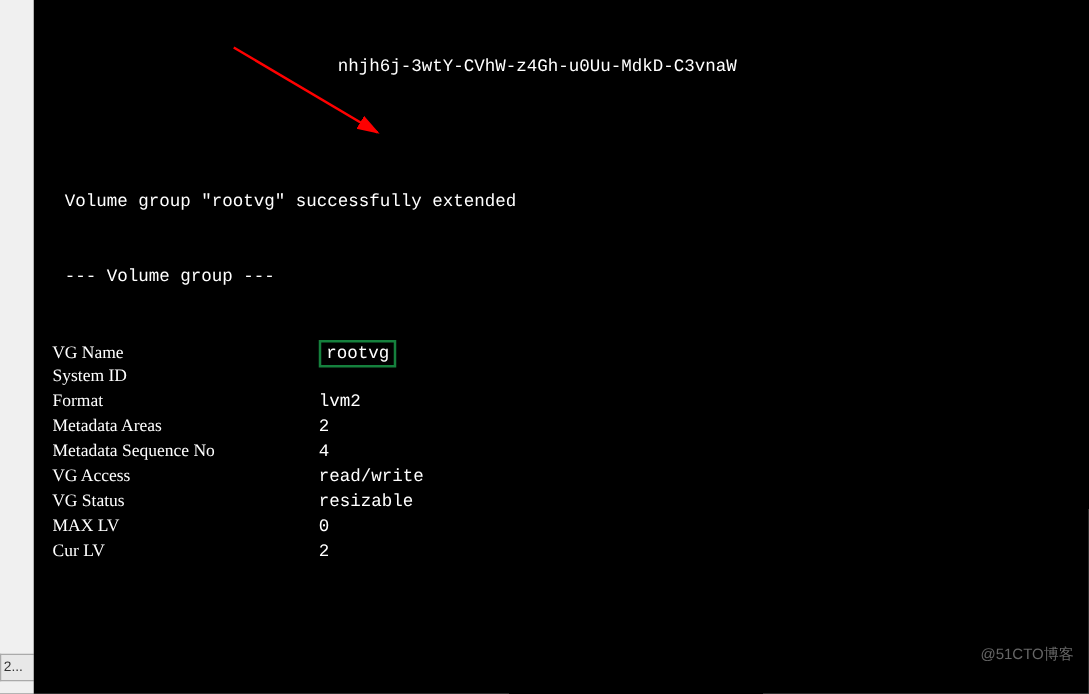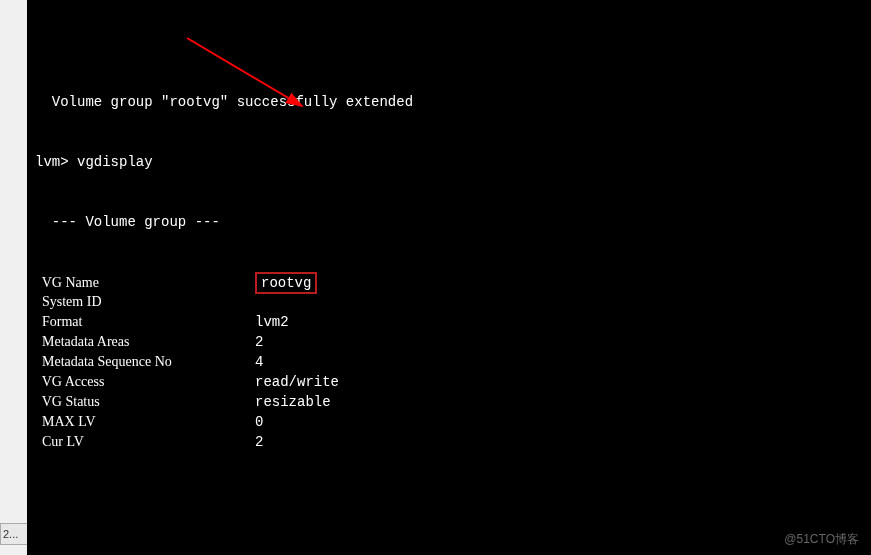--- a/index.html
+++ b/index.html
@@ -36,52 +36,52 @@
       padding: 4px 2px;
       color: #333;
       text-align: left;
       font-family: sans-serif;
     }
     .line { display: block; height: 20px; }
     .field-row { display: block; height: 20px; }
     .field-label { display: inline-block; width: 220px; font-family: Liberation Serif, serif; }
     .field-value { display: inline-block; }
     .highlight-box {
-      border: 2px solid #b91c1c;
+      border: 2px solid #15803d;
       padding: 0 4px;
       display: inline-block;
       line-height: 18px;
     }
     .arrow-svg {
       position: absolute;
       top: 28px;
       left: 150px;
       pointer-events: none;
     }
     .watermark {
       position: absolute;
       right: 12px;
-      bottom: 6px;
+      bottom: 22px;
       color: #666;
       font-size: 12px;
       font-family: sans-serif;
     }
     .truncated { color: #fff; }
   </style>
 </head>
 <body>
 
 <div class="sidebar-tab">
   <span>2...</span>
 </div>
 
 <div class="terminal">
+  <span class="line truncated">                            nhjh6j-3wtY-CVhW-z4Gh-u0Uu-MdkD-C3vnaW</span>
   <span style="height:8px; display:block;"></span>
   <span class="line">  Volume group "rootvg" successfully extended</span>
-  <span class="line"><span>lvm&gt; </span><span>vgdisplay</span></span>
   <span class="line">  --- Volume group ---</span>
   <div id="fields-container"><span class="field-row"><span class="field-label">  VG Name</span><span class="field-value"><span class="highlight-box">rootvg</span></span></span><span class="field-row"><span class="field-label">  System ID</span><span class="field-value"></span></span><span class="field-row"><span class="field-label">  Format</span><span class="field-value">lvm2</span></span><span class="field-row"><span class="field-label">  Metadata Areas</span><span class="field-value">2</span></span><span class="field-row"><span class="field-label">  Metadata Sequence No</span><span class="field-value">4</span></span><span class="field-row"><span class="field-label">  VG Access</span><span class="field-value">read/write</span></span><span class="field-row"><span class="field-label">  VG Status</span><span class="field-value">resizable</span></span><span class="field-row"><span class="field-label">  MAX LV</span><span class="field-value">0</span></span><span class="field-row"><span class="field-label">  Cur LV</span><span class="field-value">2</span></span></div>
 
   <svg class="arrow-svg" width="180" height="110">
     <defs>
       <marker id="ah" markerWidth="10" markerHeight="10" refX="8" refY="3" orient="auto">
         <path d="M0,0 L9,3 L0,6 Z" fill="#ff0000"></path>
       </marker>
     </defs>
     <line x1="10" y1="10" x2="125" y2="78" stroke="#ff0000" stroke-width="2" marker-end="url(#ah)"></line>

